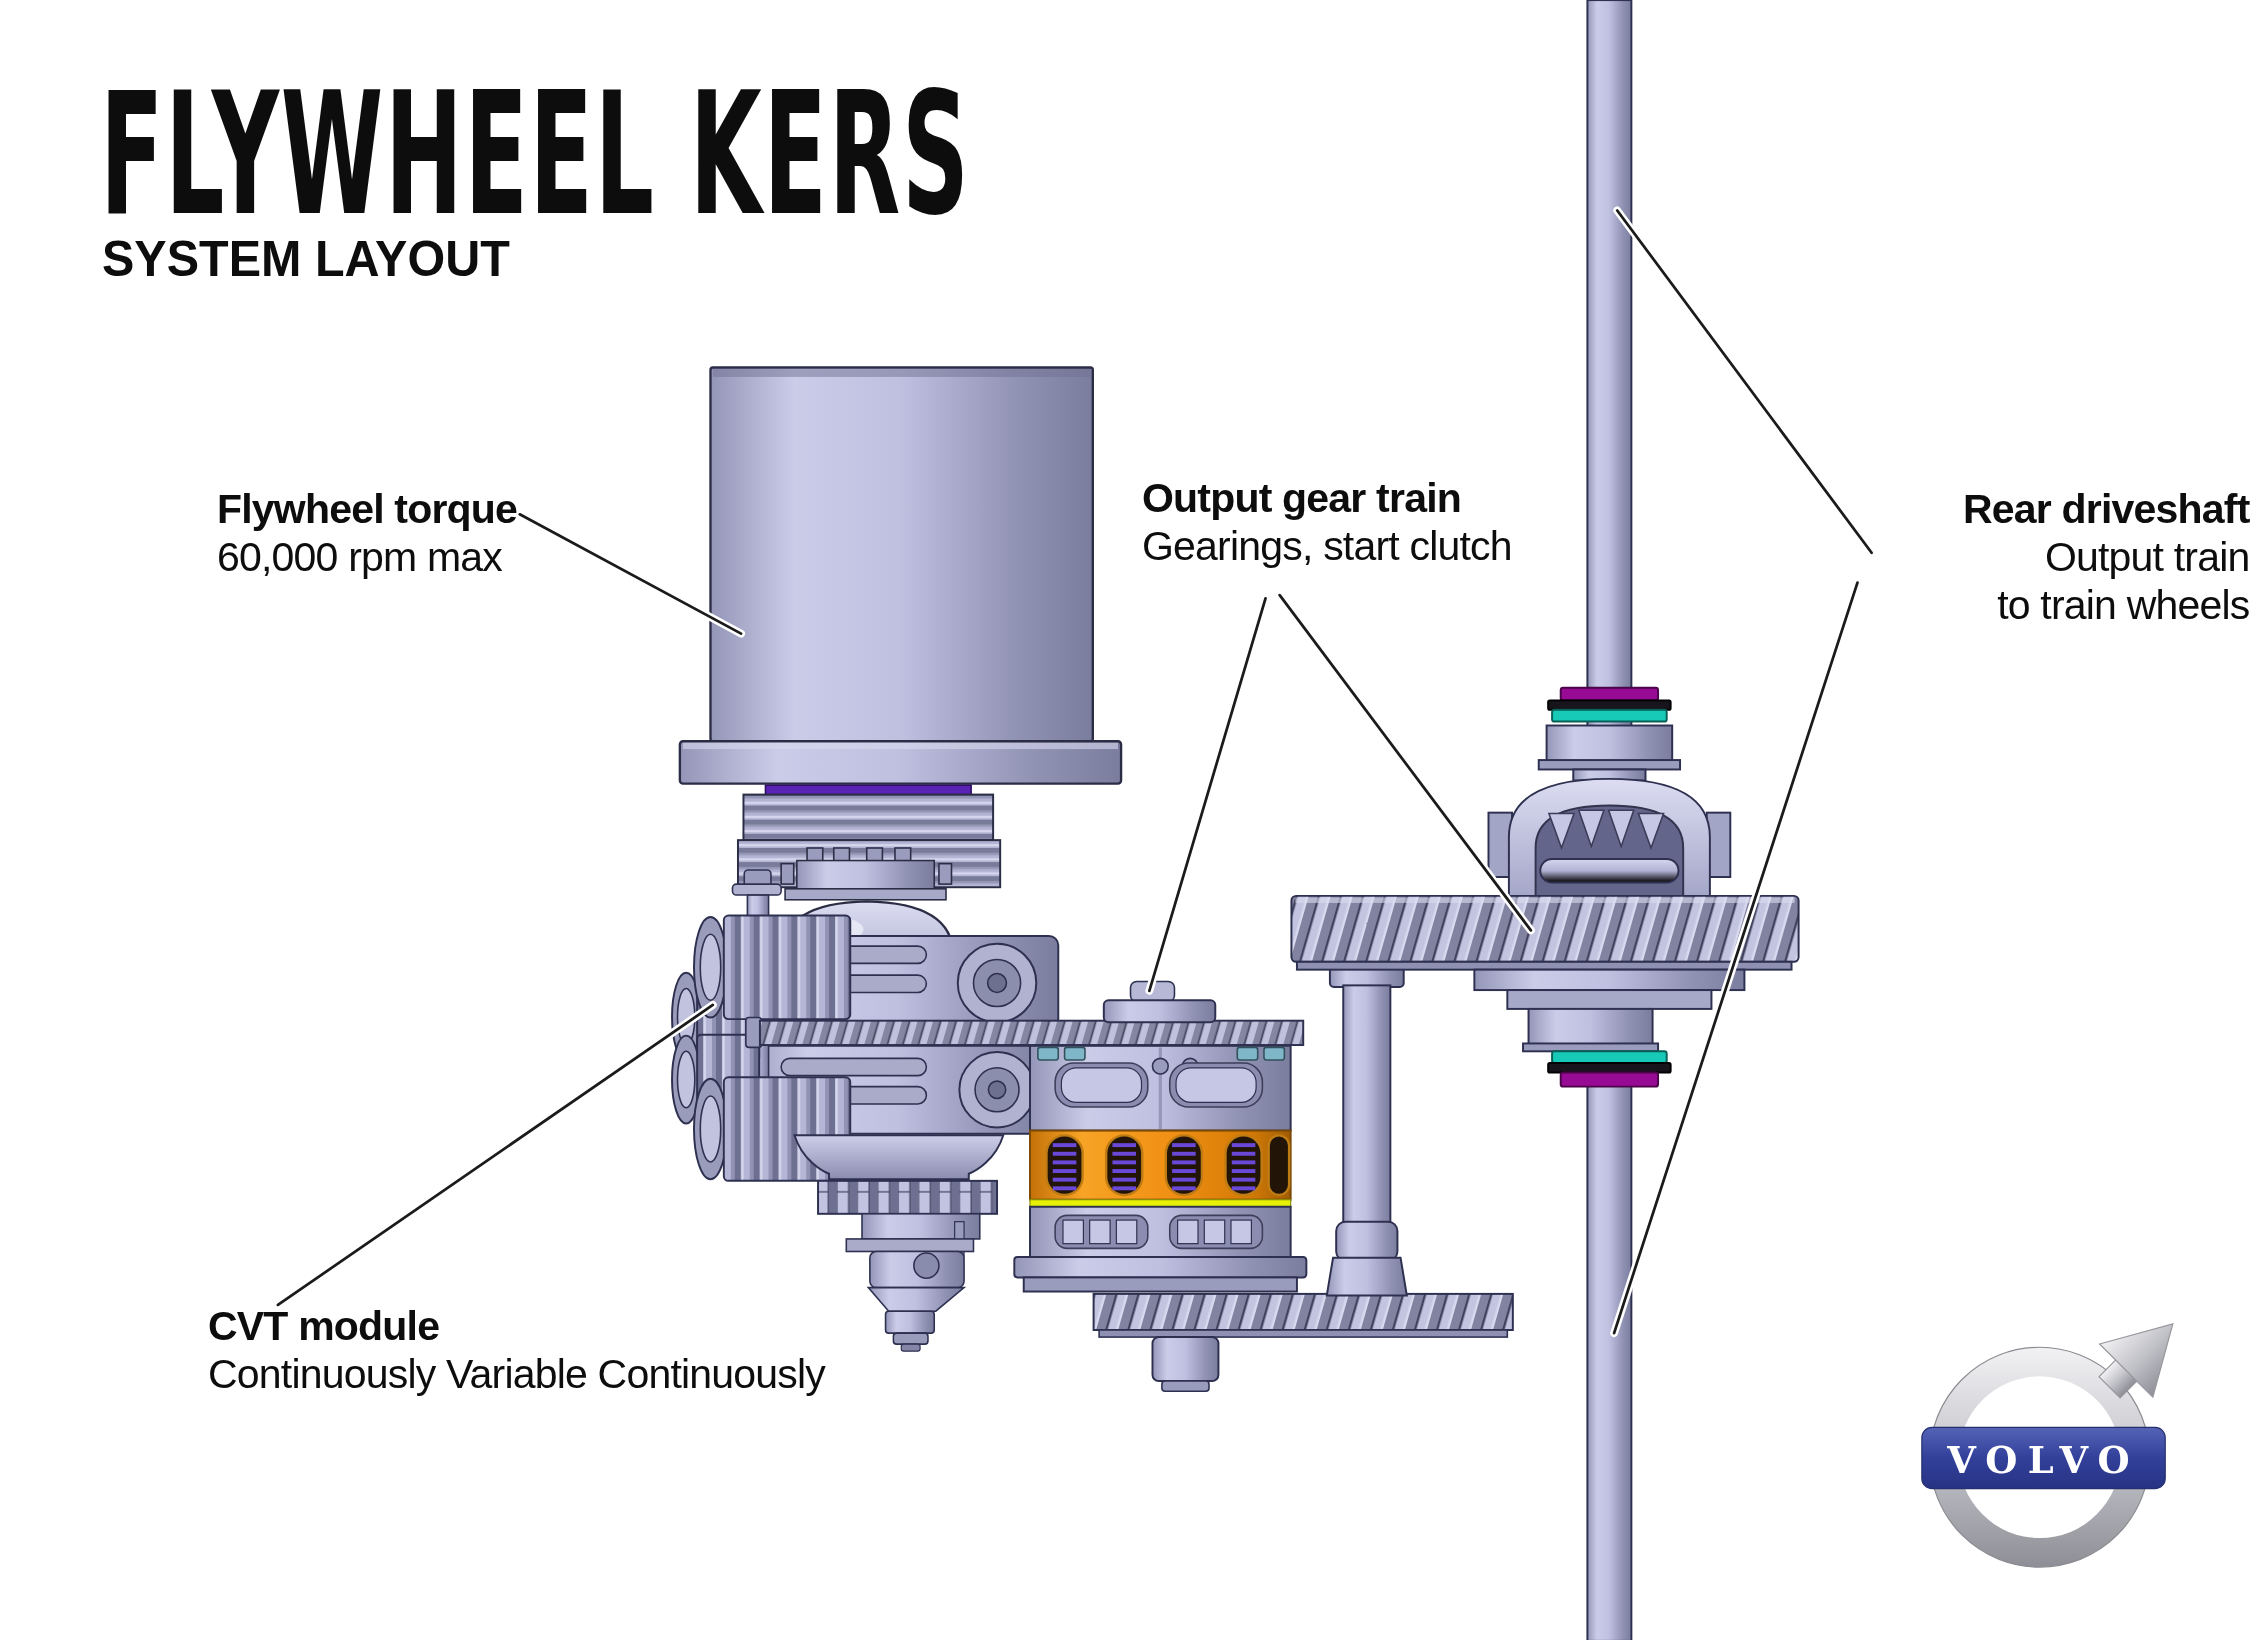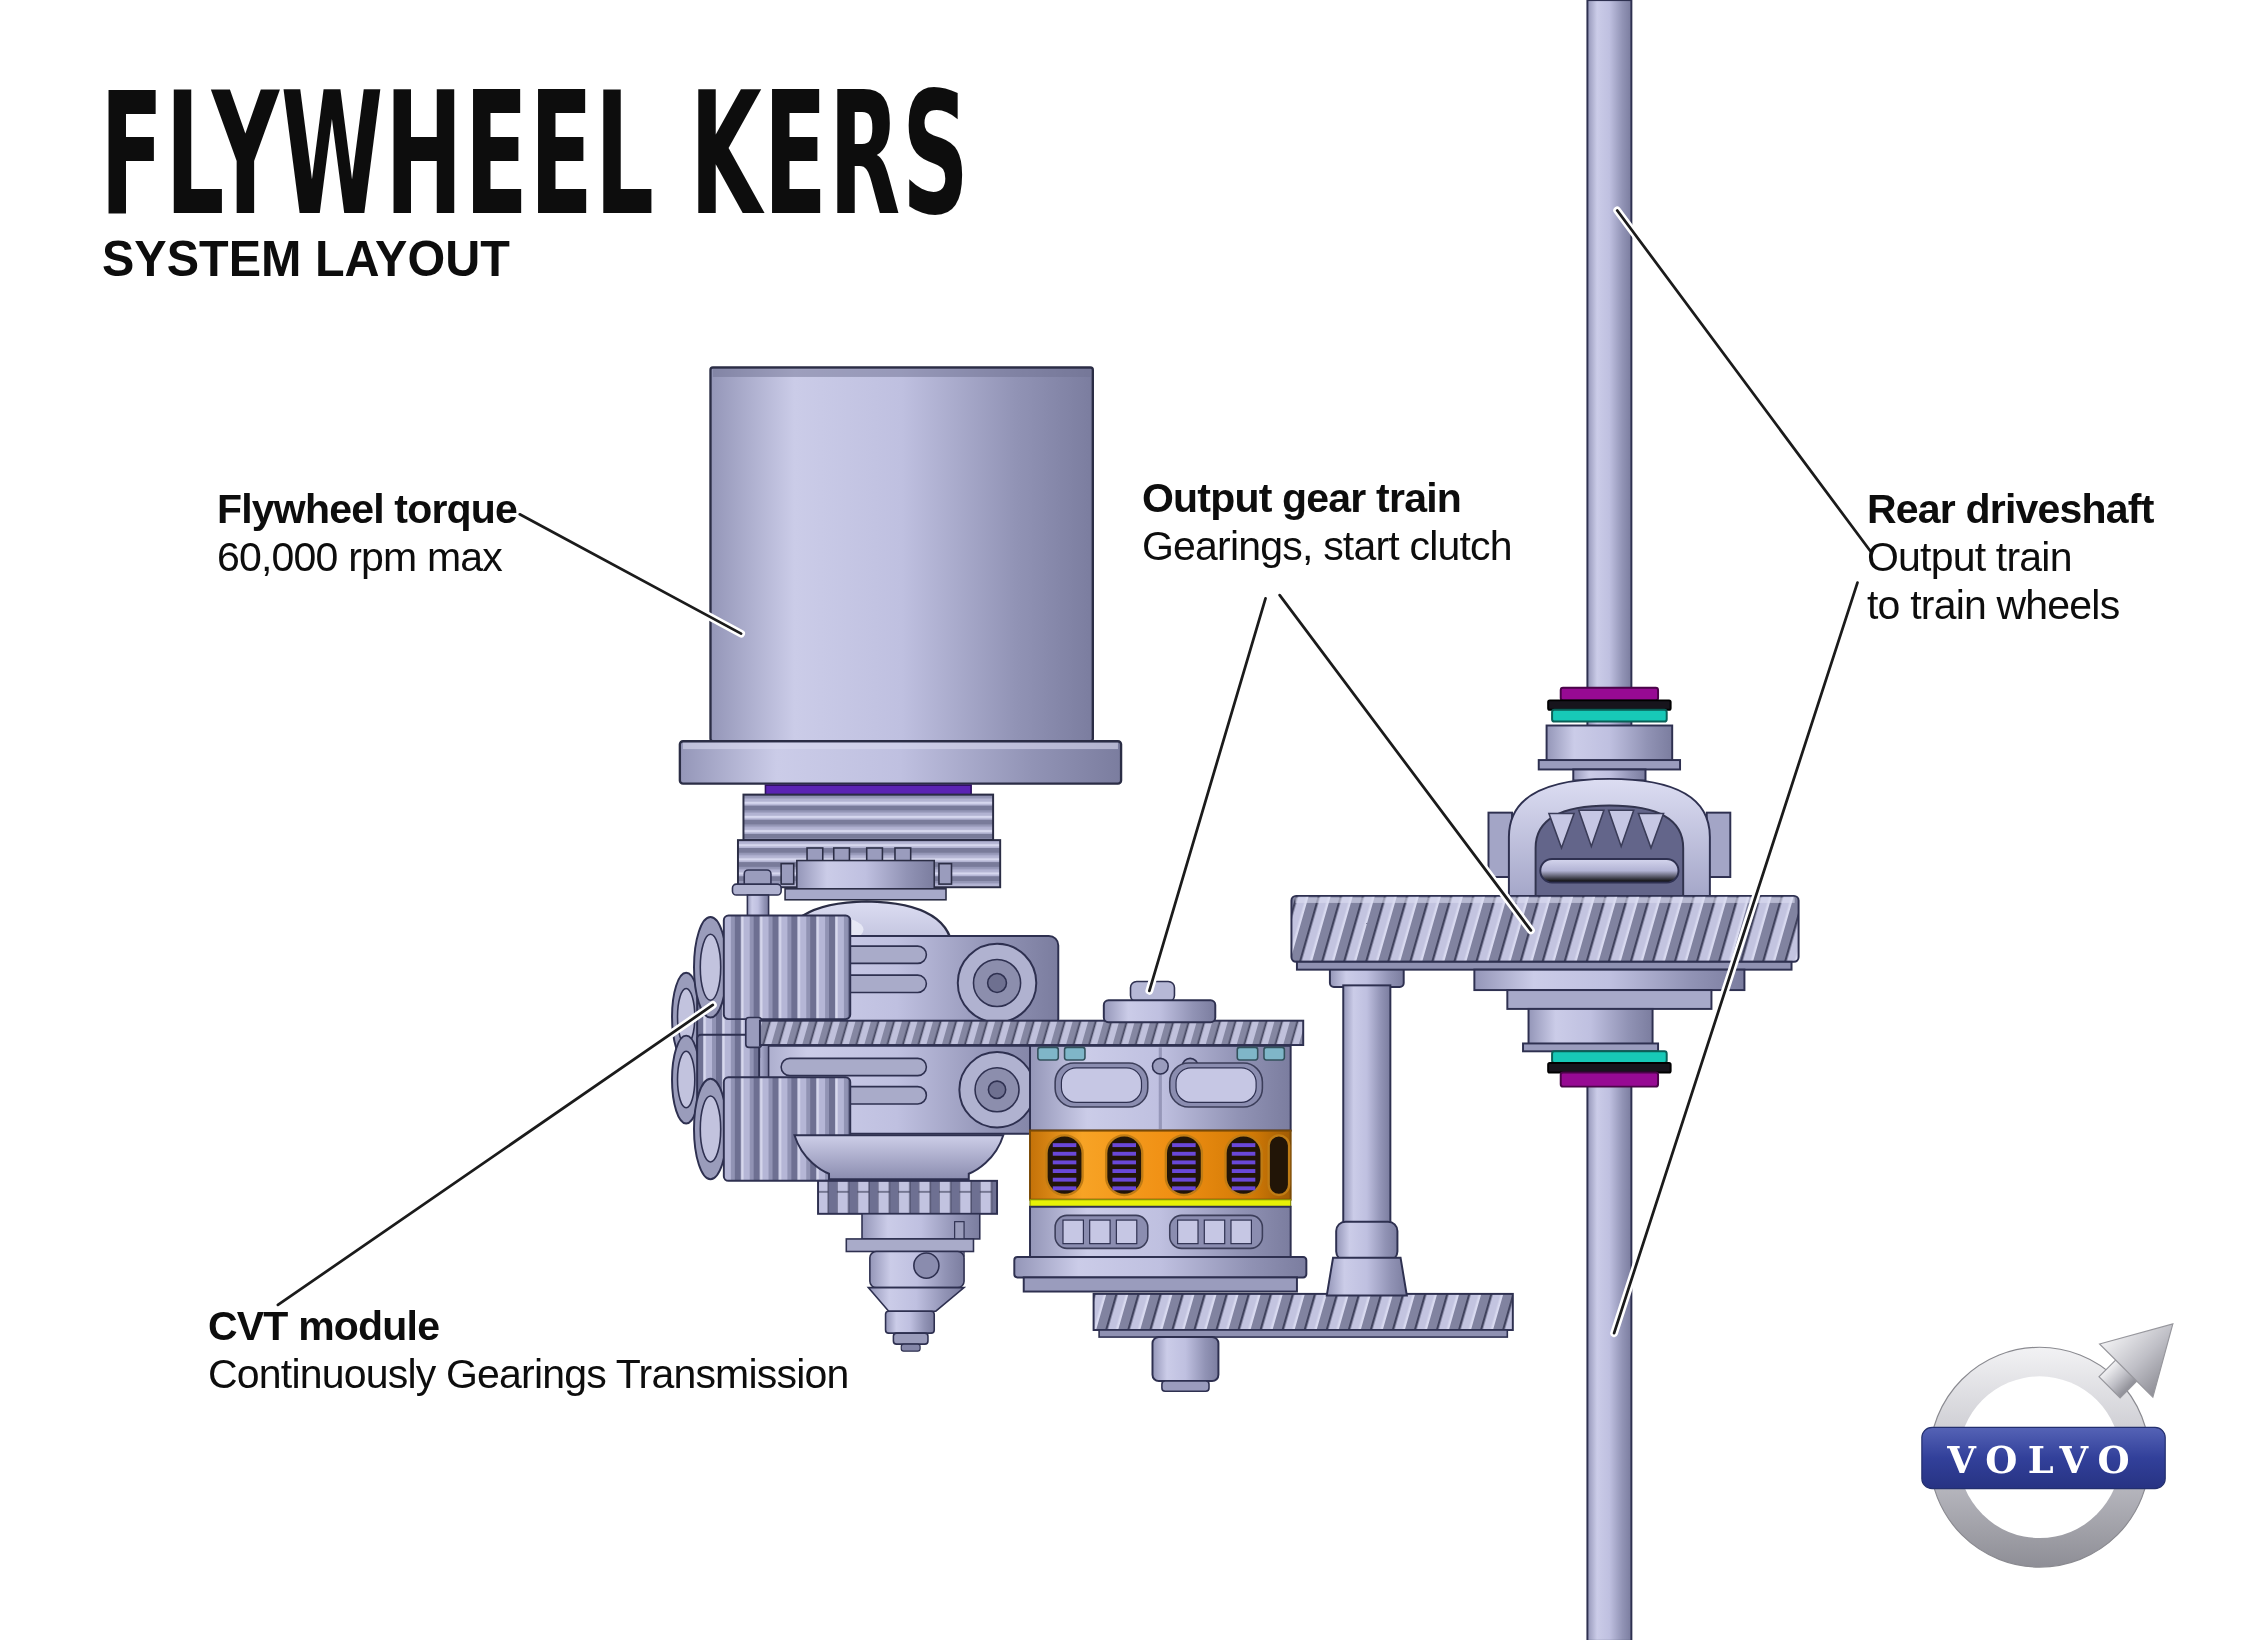--- a/index.html
+++ b/index.html
@@ -351,25 +351,25 @@
 <div class="callout" style="left:217px;top:485px;">
   <span class="t">Flywheel torque</span>
   <span class="d">60,000 rpm max</span>
 </div>
 
 <div class="callout" style="left:1142px;top:474px;">
   <span class="t">Output gear train</span>
   <span class="d">Gearings, start clutch</span>
 </div>
 
-<div class="callout" style="left:1867px;top:485px;">
+<div class="callout" style="left:1963px;top:485px;text-align:right;">
   <span class="t">Rear driveshaft</span>
   <span class="d">Output train</span>
   <span class="d">to train wheels</span>
 </div>
 
 <div class="callout" style="left:208px;top:1302px;">
   <span class="t">CVT module</span>
-  <span class="d">Continuously Gearings Transmission</span>
+  <span class="d">Continuously Variable Continuously</span>
 </div>
 
 </div>
 
 
 </body></html>

